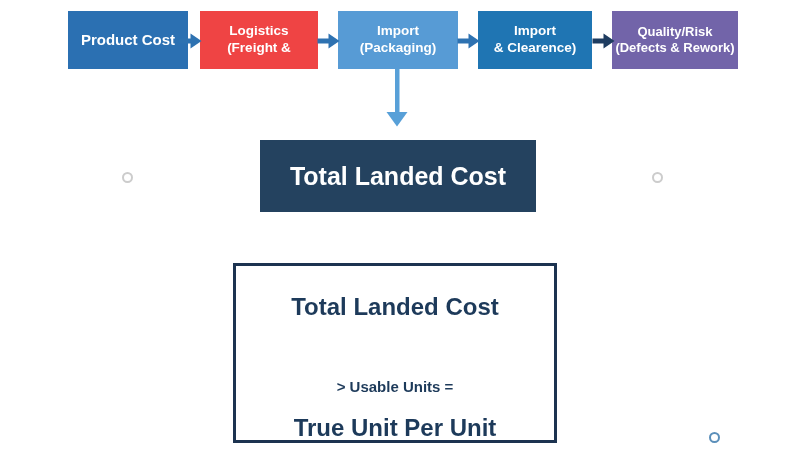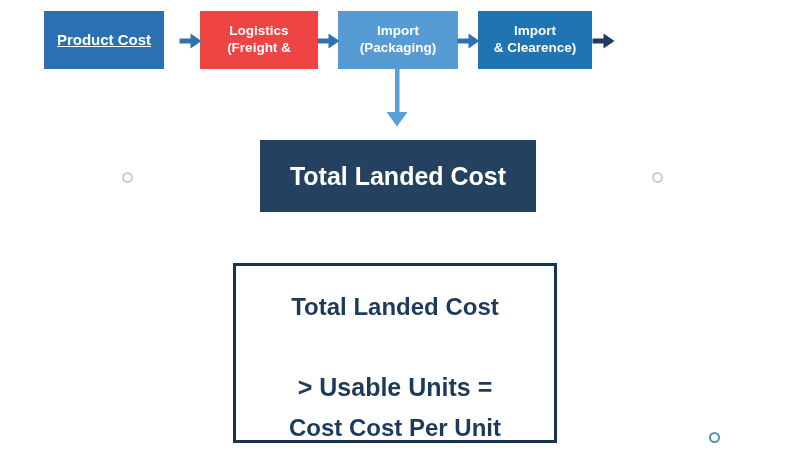--- a/index.html
+++ b/index.html
@@ -21,21 +21,21 @@
     display: flex;
     align-items: center;
     justify-content: center;
     text-align: center;
     color: #ffffff;
     font-weight: bold;
     z-index: 1;
   }
   .fbox .lbl { white-space: pre-line; line-height: 1.25; }
 
-  .b1 { left: 44px;  width: 120px; background: #2b70b2; font-size: 15px; text-decoration: underline; }
+  .b1 { left: 68px;  width: 120px; background: #2b70b2; font-size: 15px; }
   .b2 { left: 200px; width: 118px; background: #ef4444; font-size: 13.5px; }
   .b3 { left: 338px; width: 120px; background: #579bd5; font-size: 13.5px; }
   .b4 { left: 478px; width: 114px; background: #1f75b3; font-size: 13.5px; }
   .b5 { left: 612px; width: 126px; background: #7264a9; font-size: 13px; }
 
   
   .harrow {
     position: absolute;
     top: 32px;
     width: 23px;
@@ -92,21 +92,21 @@
     color: #1d3a5a;
     font-weight: bold;
   }
   .fm-num { font-size: 24px; line-height: 30px; }
   .fm-line {
     width: 216px;
     height: 3px;
     background: #1d3a5a;
     margin: 8px 0 10px 0;
   }
-  .fm-den { font-size: 25px; line-height: 28px; margin-top: 33px; }
+  .fm-den { font-size: 15px; line-height: 28px; margin-top: 33px; }
   .fm-res { font-size: 24px; line-height: 30px; margin-top: 12px; }
 
   
   .dot {
     position: absolute;
     width: 11px;
     height: 11px;
     border-radius: 50%;
     box-sizing: border-box;
     background: transparent;
@@ -152,34 +152,38 @@
   <div class="fbox b4">
     <span class="lbl">Import
 &amp; Clearence)</span>
   </div>
 
   <svg class="harrow a4" viewBox="0 0 22 18">
     <rect class="shape" x="0" y="6.5" width="12" height="5"></rect>
     <polygon class="shape" points="11,1.5 22,9 11,16.5"></polygon>
   </svg>
 
+  <div class="fbox b5">
+    <span class="lbl">Quality/Risk
+(Defects &amp; Rework)</span>
+  </div>
 
   <svg class="down-arrow" viewBox="0 0 24 58">
     <rect class="shape" x="10" y="0" width="4.5" height="44"></rect>
     <polygon class="shape" points="1.5,43 22.5,43 12,57.5"></polygon>
   </svg>
 
   <div class="tlc">
     <span>Total Landed Cost</span>
   </div>
 
   <div class="formula">
     <div class="fm-num">Total Landed Cost</div>
     <div class="fm-line"></div>
     <div class="fm-den">&gt; Usable Units =</div>
-    <div class="fm-res">Cost Cost Per Unit</div>
+    <div class="fm-res">True Unit Per Unit</div>
   </div>
 
   <div class="dot dot-left"></div>
   <div class="dot dot-right"></div>
   <div class="dot dot-bottom"></div>
 
 </div>
 
 </body></html>

